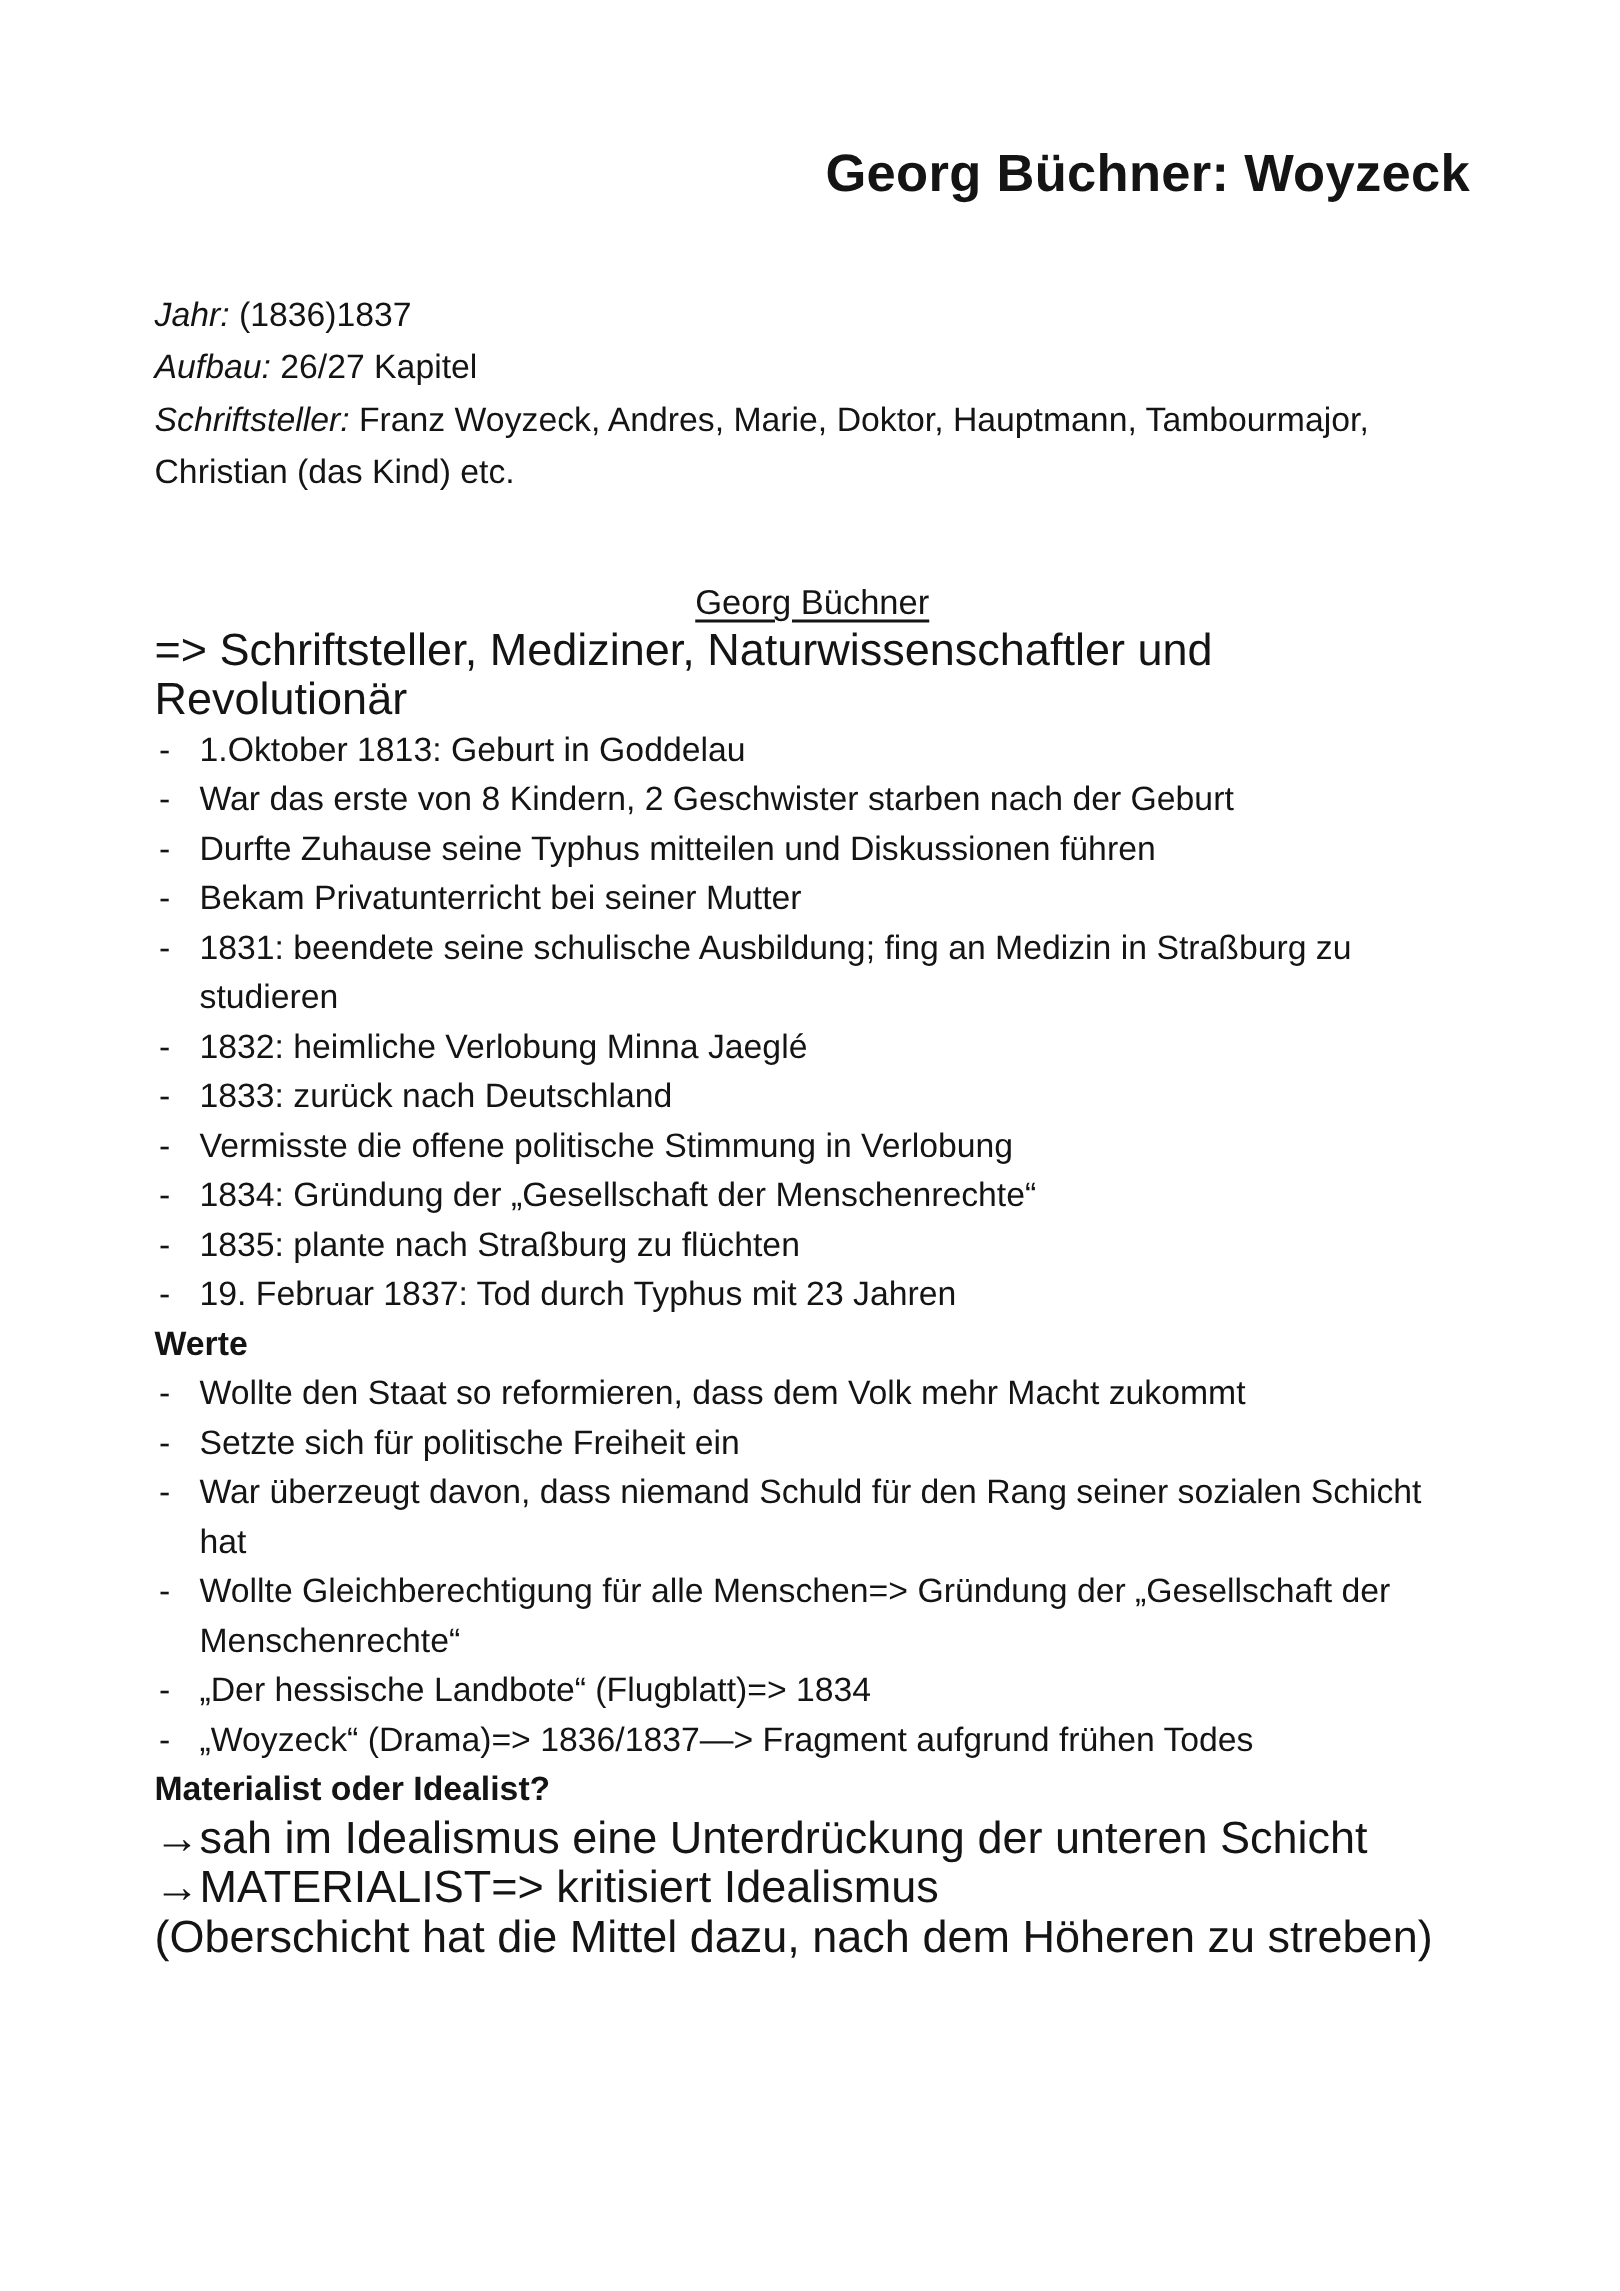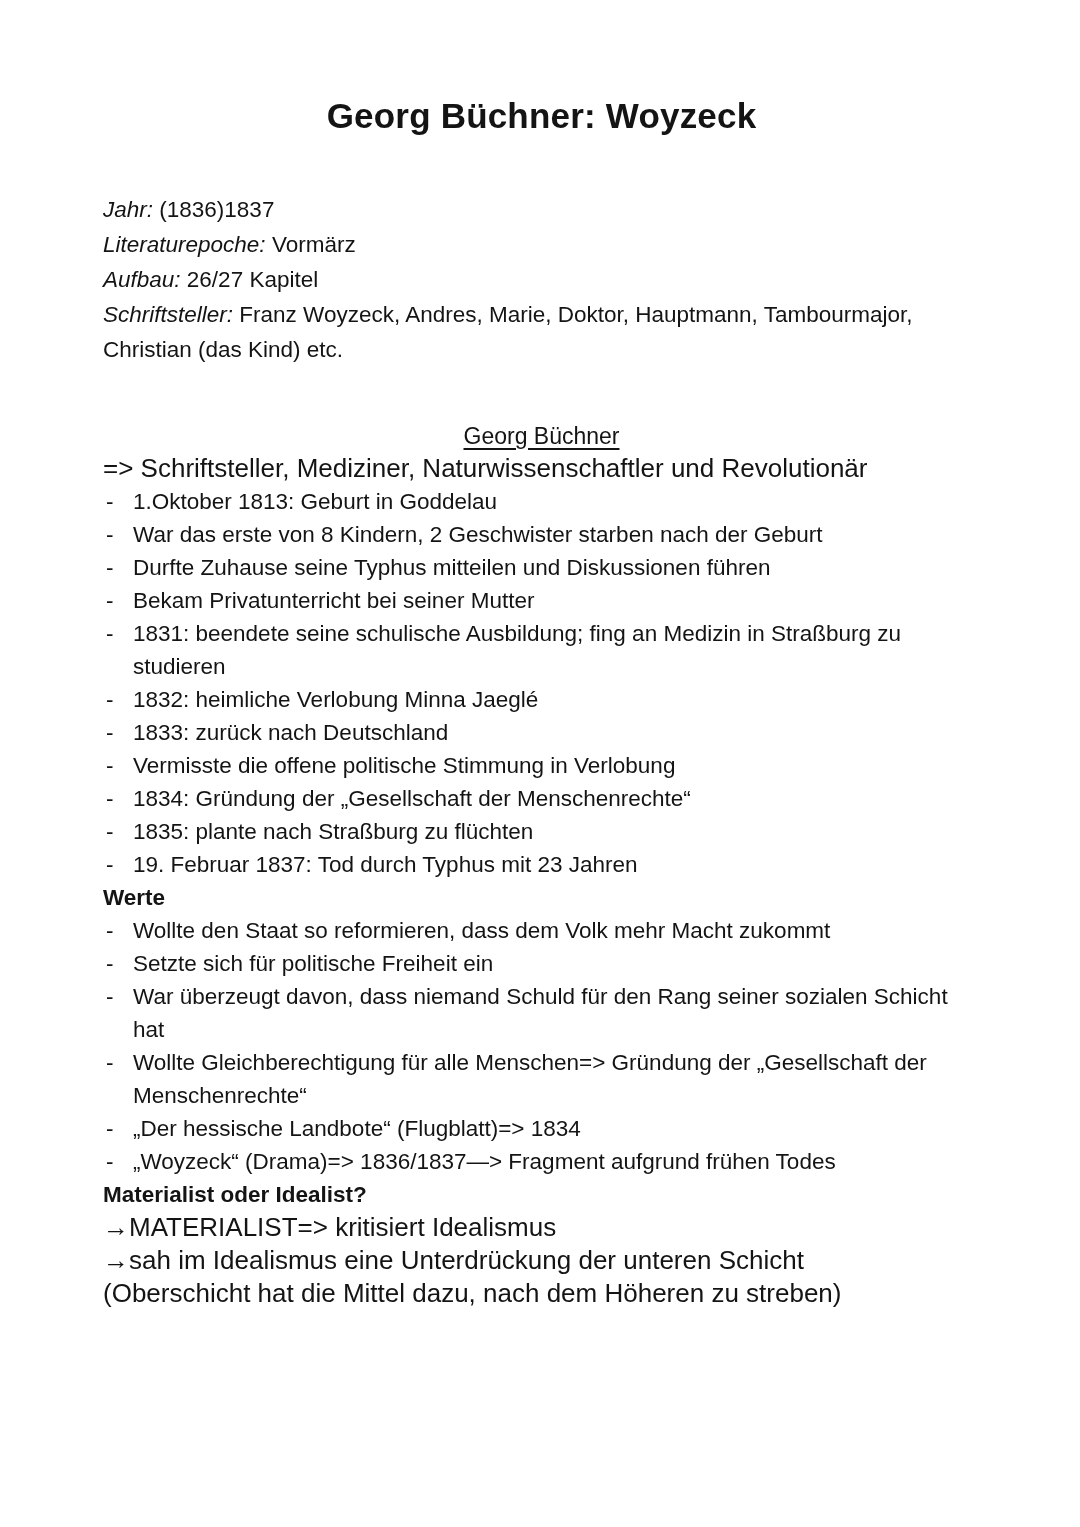--- a/index.html
+++ b/index.html
@@ -16,42 +16,42 @@
   }
   .page {
     box-sizing: border-box;
     width: 1080px;
     height: 1527px;
     padding: 96px 100px 0 103px;
     overflow: hidden;
   }
   .title {
     margin: 0 0 56px 0;
-    text-align: center;
+    text-align: right;
     font-size: 35px;
     font-weight: 700;
     letter-spacing: 0.2px;
   }
   .meta-block p {
     margin: 0;
     font-size: 22.5px;
     line-height: 35px;
   }
   .it { font-style: italic; }
   .section-heading {
     margin: 56px 0 2px 0;
     text-align: center;
     font-size: 23px;
     font-weight: 400;
     text-decoration: underline;
     text-underline-offset: 4px;
   }
   .plain-line {
     margin: 0;
-    font-size: 26px;
+    font-size: 30px;
     line-height: 33px;
   }
   .li {
     display: flex;
     font-size: 22.5px;
     line-height: 33px;
   }
   .dash {
     flex: 0 0 30px;
     width: 30px;
@@ -68,21 +68,20 @@
 </style>
 </head>
 <body>
 
 <div class="page">
 
   <h1 class="title">Georg Büchner: Woyzeck</h1>
 
   <div class="meta-block">
     <p><span class="it">Jahr:</span> <span>(1836)1837</span></p>
-    <p><span class="it">Literaturepoche:</span> <span>Vormärz</span></p>
     <p><span class="it">Aufbau:</span> <span>26/27 Kapitel</span></p>
     <p><span class="it">Schriftsteller:</span> <span>Franz Woyzeck, Andres, Marie, Doktor, Hauptmann, Tambourmajor, Christian (das Kind) etc.</span></p>
   </div>
 
   <h2 class="section-heading">Georg Büchner</h2>
 
   <p class="plain-line">=&gt; Schriftsteller, Mediziner, Naturwissenschaftler und Revolutionär</p>
 
   <div>
     <div class="li">
@@ -160,18 +159,18 @@
       </div>
     <div class="li">
         <span class="dash">-</span>
         <span class="li-text">„Woyzeck“ (Drama)=&gt; 1836/1837—&gt; Fragment aufgrund frühen Todes</span>
       </div>
   </div>
 
   <p class="sub-heading">Materialist oder Idealist?</p>
 
   <div>
+    <p class="plain-line">→sah im Idealismus eine Unterdrückung der unteren Schicht</p>
     <p class="plain-line">→MATERIALIST=&gt; kritisiert Idealismus</p>
-    <p class="plain-line">→sah im Idealismus eine Unterdrückung der unteren Schicht</p>
     <p class="plain-line">(Oberschicht hat die Mittel dazu, nach dem Höheren zu streben)</p>
   </div>
 
 </div>
 
 </body></html>

